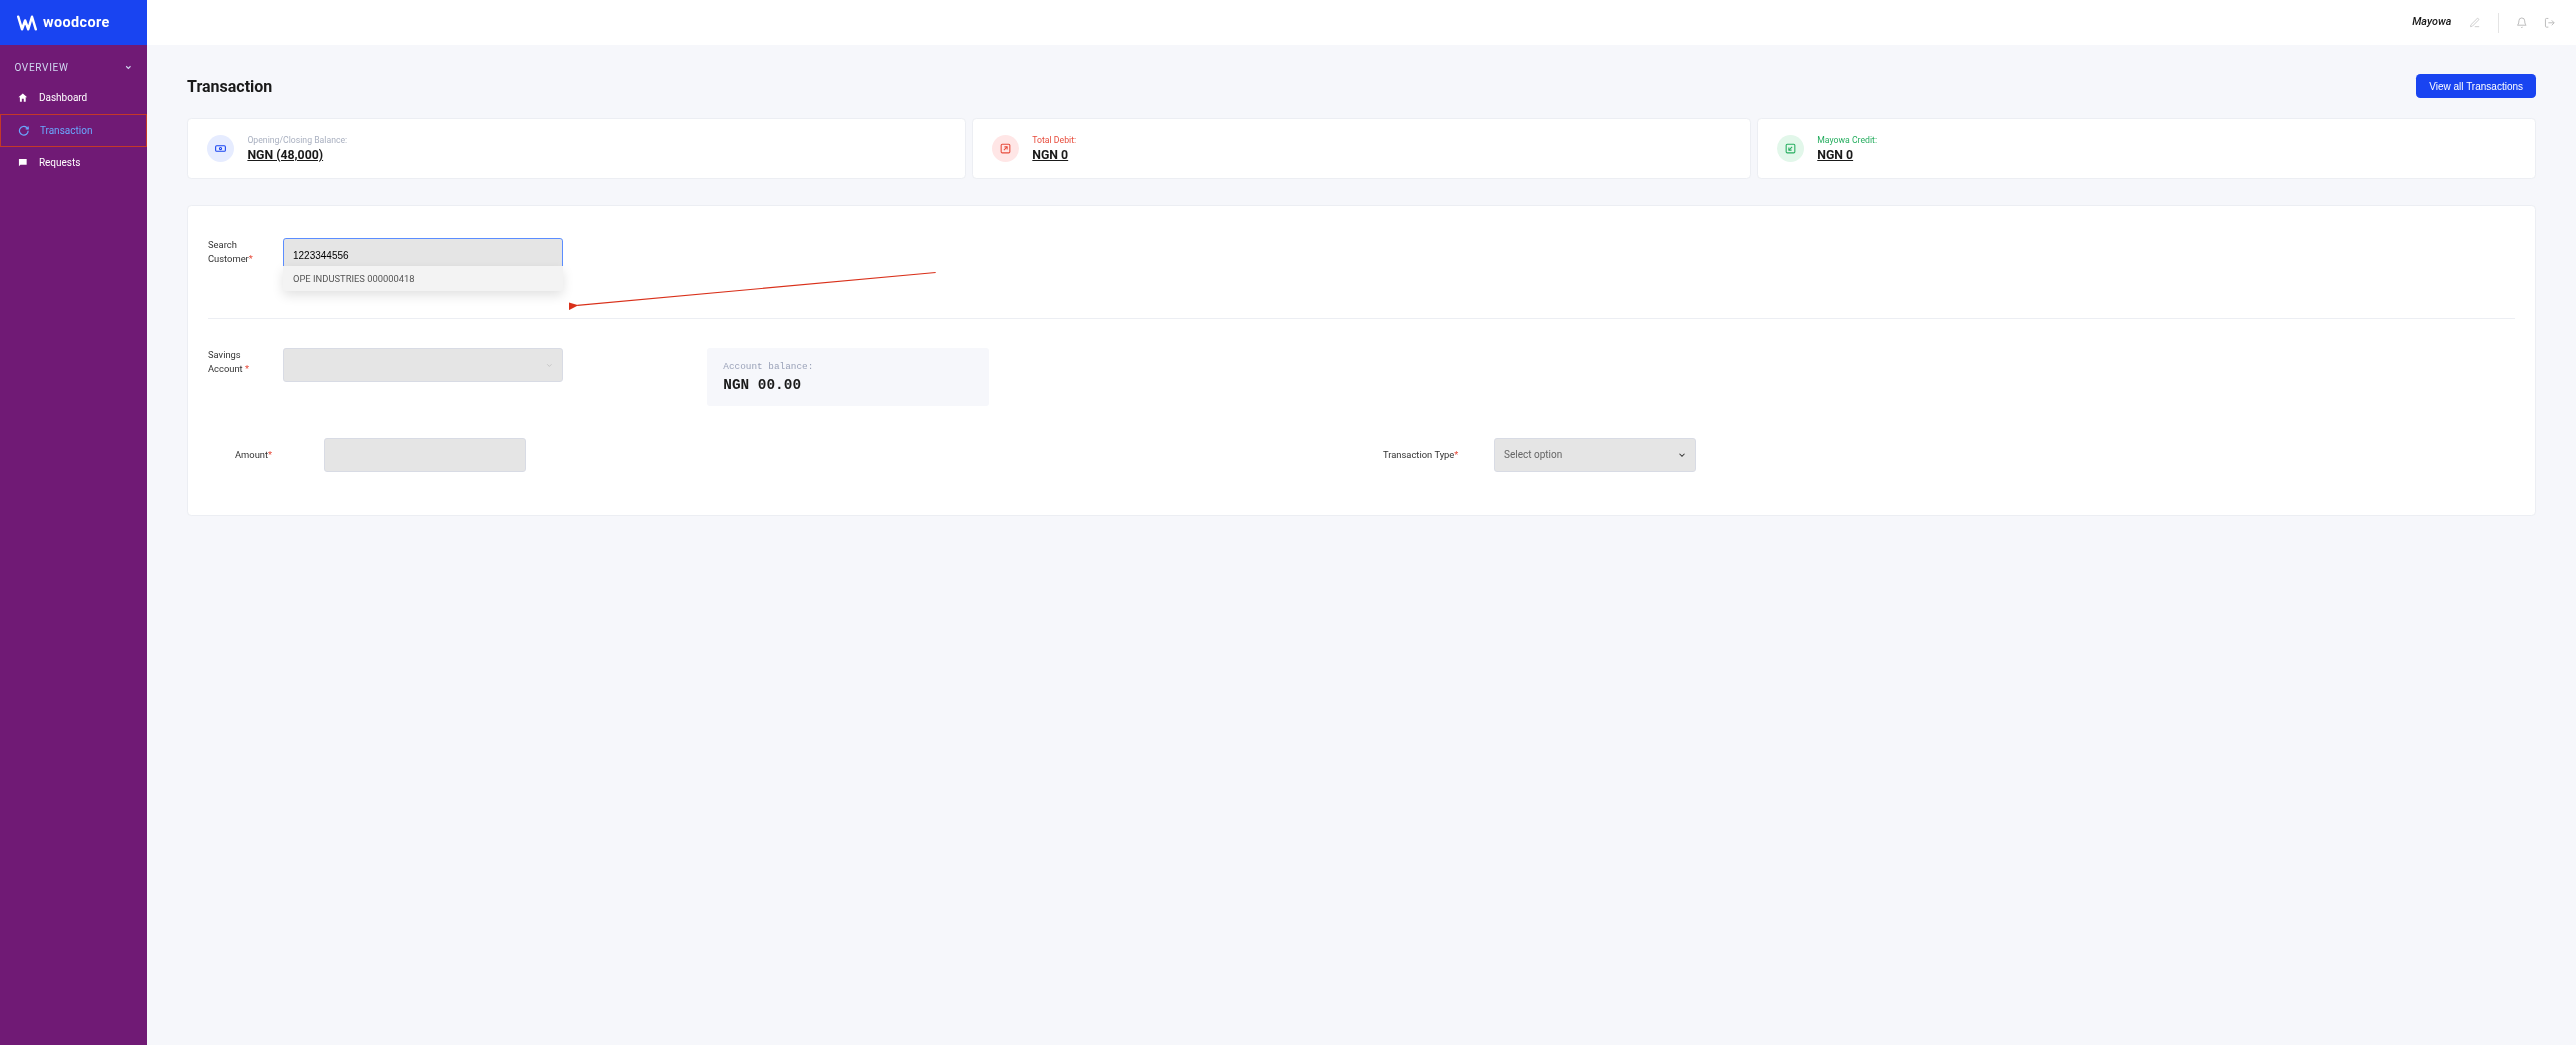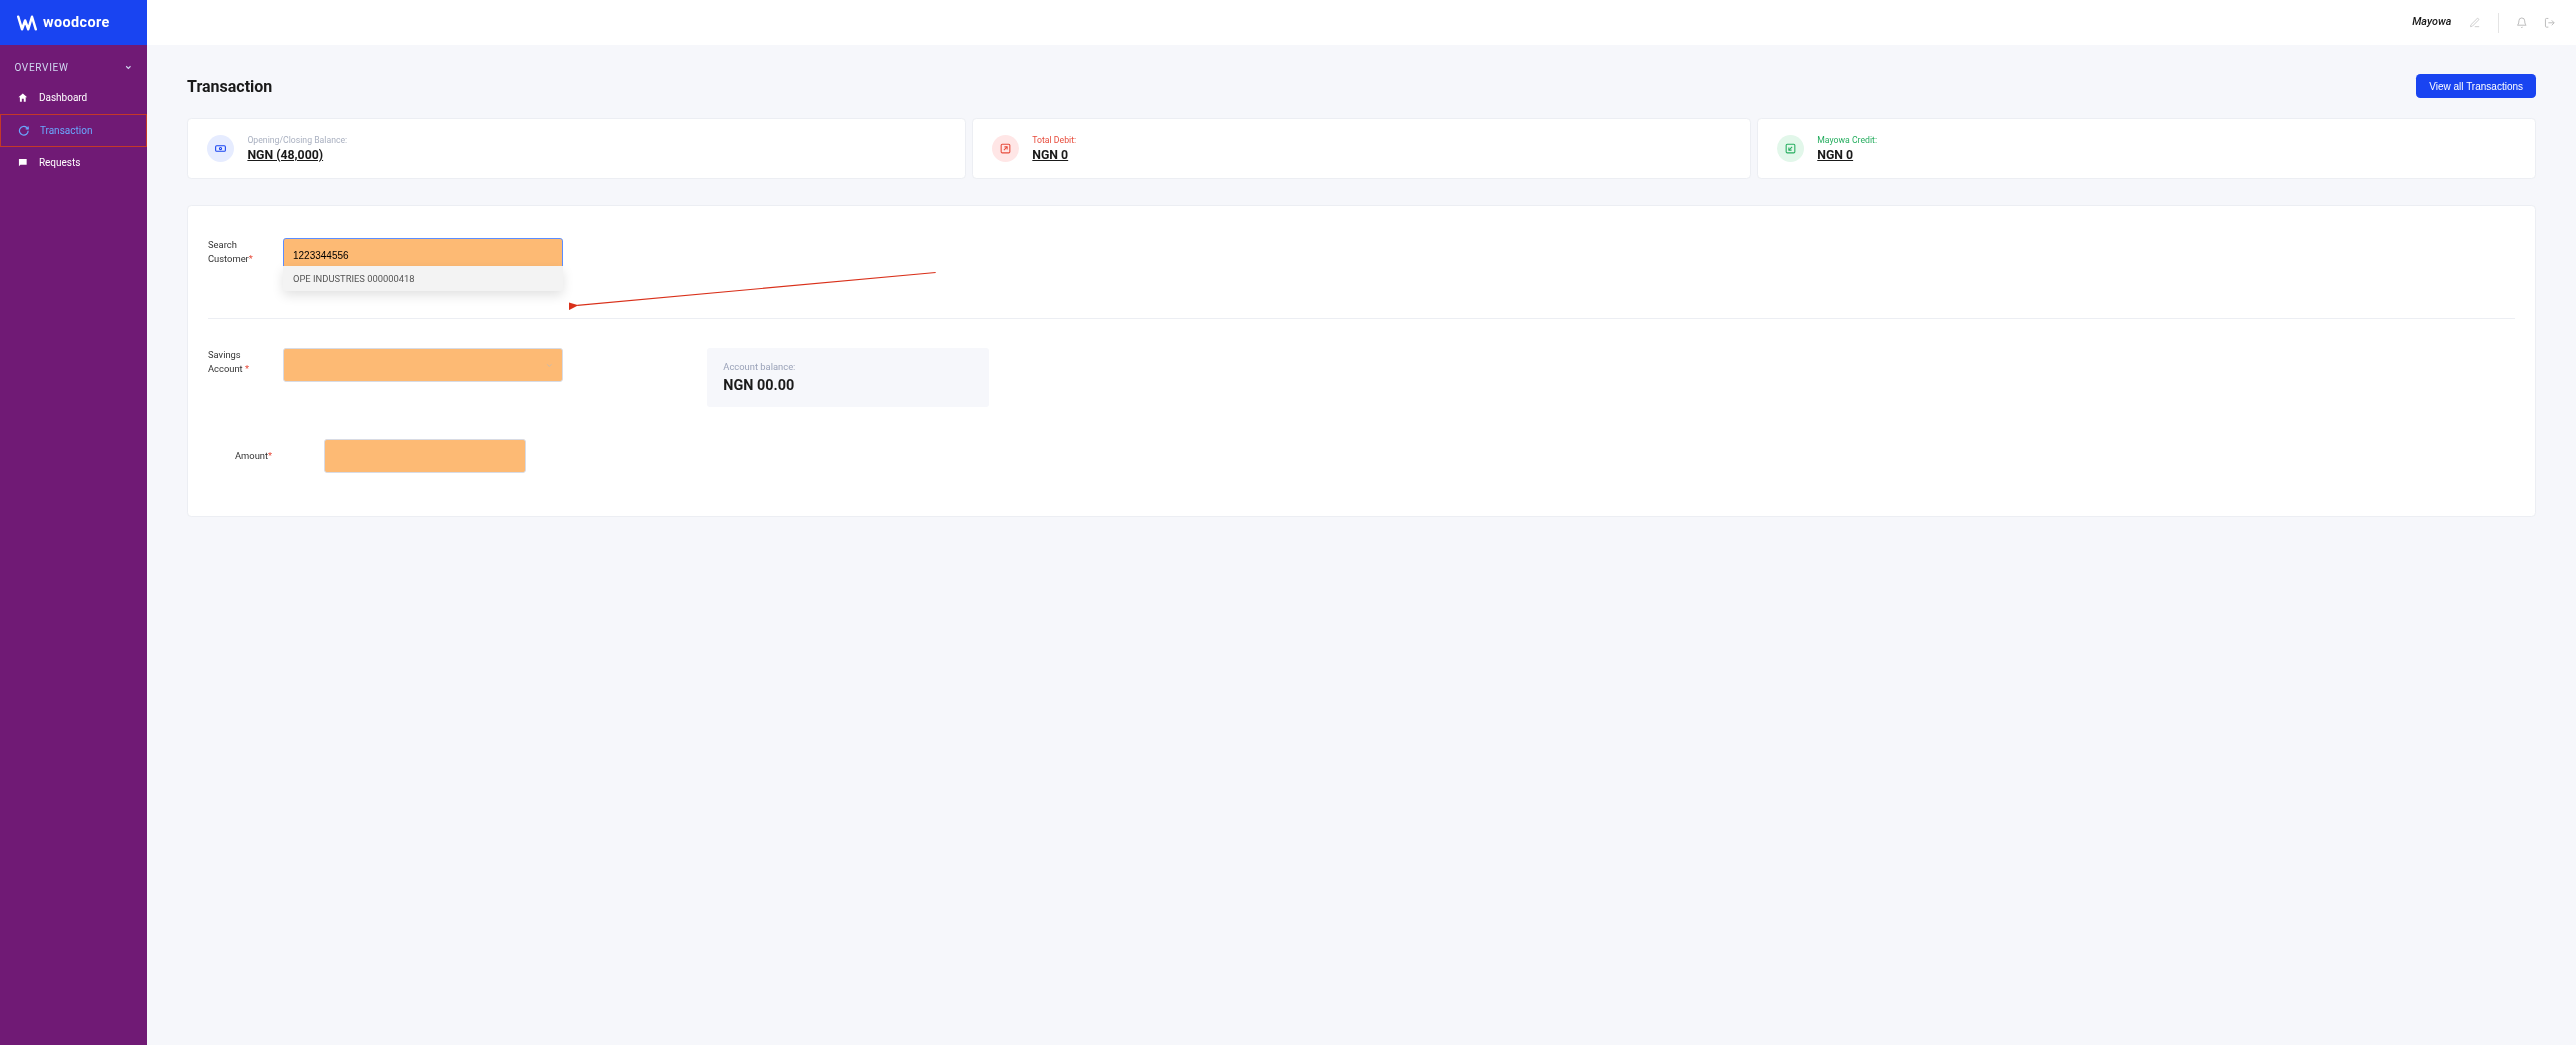--- a/index.html
+++ b/index.html
@@ -40,31 +40,31 @@
 .stat-icon.red { background: #ffe6e6; }
 .stat-icon.green { background: #e2f7ea; }
 .stat-label { font-size: 8.7px; color: #a9b0c0; margin-bottom: 2.9px; }
 .stat-label.red { color: #e74c3c; }
 .stat-label.green { color: #27ae60; }
 .stat-value { font-size: 12.3px; font-weight: 700; text-decoration: underline; }
 
 .form-card { background: #fff; border: 0.7px solid #eceef3; border-radius: 4.3px; padding: 32px 20px 43px; position: relative; }
 .form-label { font-size: 9.4px; color: #333; width: 58px; line-height: 1.4; }
 .req { color: #e74c3c; }
-.input, .select { border: 0.7px solid #d8dbe4; border-radius: 2.9px; height: 34px; padding: 0 8.7px; font-size: 10px; width: 280px; background: #fdba74; }
+.input, .select { border: 0.7px solid #d8dbe4; border-radius: 2.9px; height: 34px; padding: 0 8.7px; font-size: 10px; width: 280px; background: #e5e5e5; }
 .input.focused { border: 1.1px solid #5b8dff; outline: none; }
 .select { display: flex; align-items: center; justify-content: space-between; cursor: pointer; }
 .select-wide { width: 280px; }
 .select-narrow { width: 202px; }
 .hr { border: none; border-top: 0.7px solid #eceef3; margin: 0 0 29px; }
 
 .dropdown { position: absolute; left: 75px; top: 27.4px; width: 280px; background: #f3f3f3; border-radius: 0 0 2.9px 2.9px; box-shadow: 0 4.3px 11.6px rgba(0,0,0,0.12); z-index: 10; }
 .dropdown-item { padding: 7.2px 10px; font-size: 9.4px; color: #555; cursor: pointer; }
 
-.balance-box { background: #f6f7fb; border-radius: 2.9px; padding: 13px 16px; width: 282px; }
+.balance-box { background: #f6f7fb; border-radius: 2.9px; padding: 13px 16px; width: 282px; font-family: Liberation Mono, monospace; }
 .balance-label { font-size: 9.4px; color: #9aa2b8; margin-bottom: 4.3px; }
 .balance-value { font-size: 14.4px; font-weight: 700; }
 
 .arrow-svg { position: absolute; left: 361px; top: 32.5px; pointer-events: none; z-index: 20; }
 
 .row-savings { display: flex; align-items: flex-start; gap: 144px; margin-bottom: 32px; }
 .lbl-input { display: flex; align-items: flex-start; gap: 17.3px; }
 .row-bottom { display: grid; grid-template-columns: 1fr 1fr; gap: 43px; }
 .row-bottom .lbl-input { align-items: center; }
 .lbl-narrow { width: 72px; margin-left: 27px; }
@@ -216,20 +216,29 @@
             <div class="balance-label">Account balance:</div>
             <div class="balance-value">NGN 00.00</div>
           </div>
         </div>
 
         <div class="row-bottom">
           <div class="lbl-input">
             <label class="form-label lbl-narrow"><span>Amount</span><span class="req">*</span></label>
             <input class="input" style="width: 202px;">
           </div>
+          <div class="lbl-input">
+            <label class="form-label lbl-wide"><span>Transaction Type</span><span class="req">*</span></label>
+            <div class="select select-narrow">
+              <span style="color:#666">Select option</span>
+              <svg width="10" height="10" viewBox="0 0 24 24" fill="none" stroke="#333" stroke-width="2.5">
+                  <polyline points="6 9 12 15 18 9"></polyline>
+                </svg>
+            </div>
+          </div>
         </div>
 
       </div>
     </div>
   </div>
 
 </div>
 
 
 </body></html>

